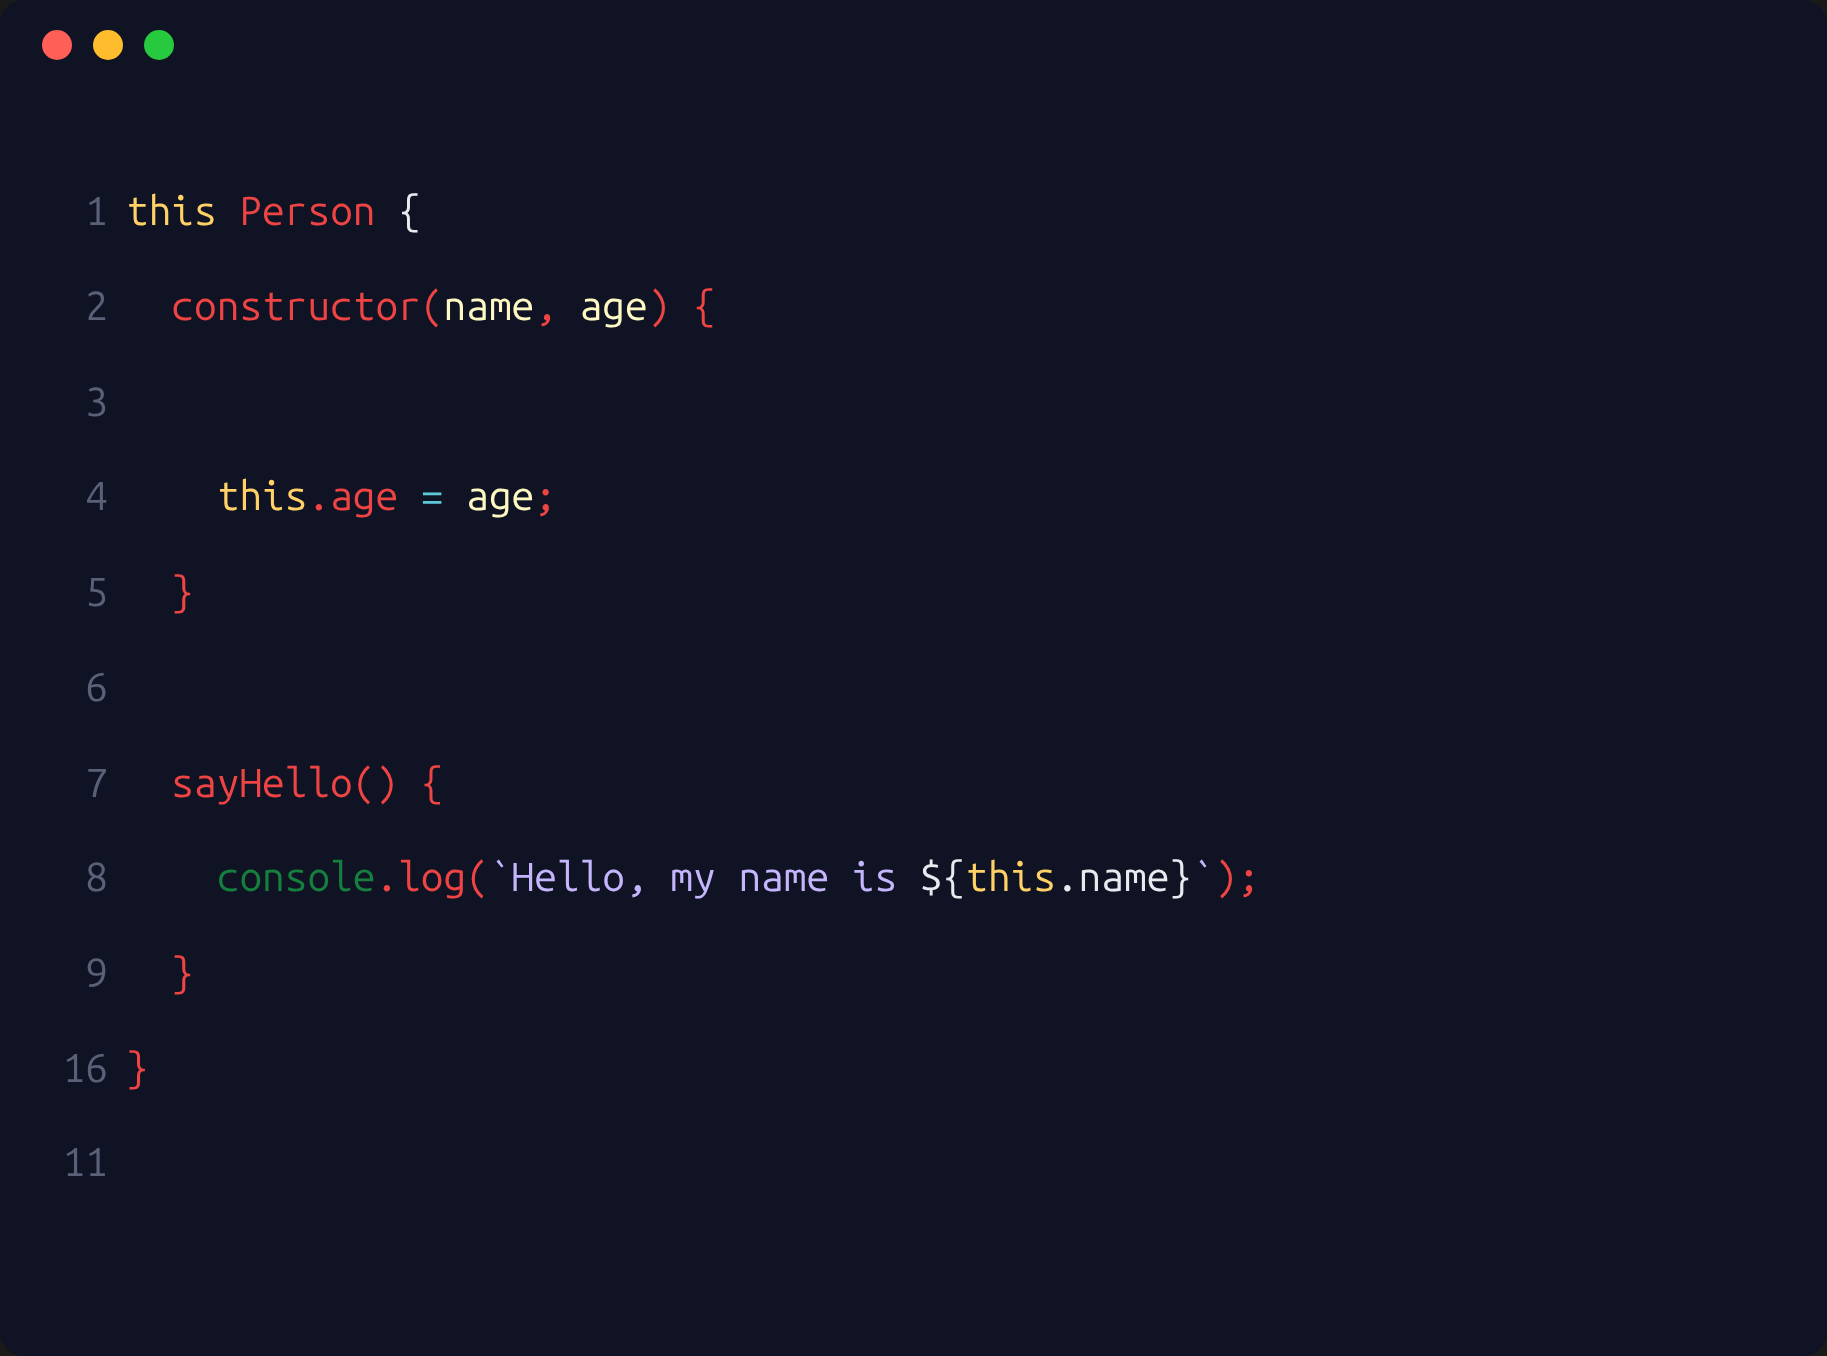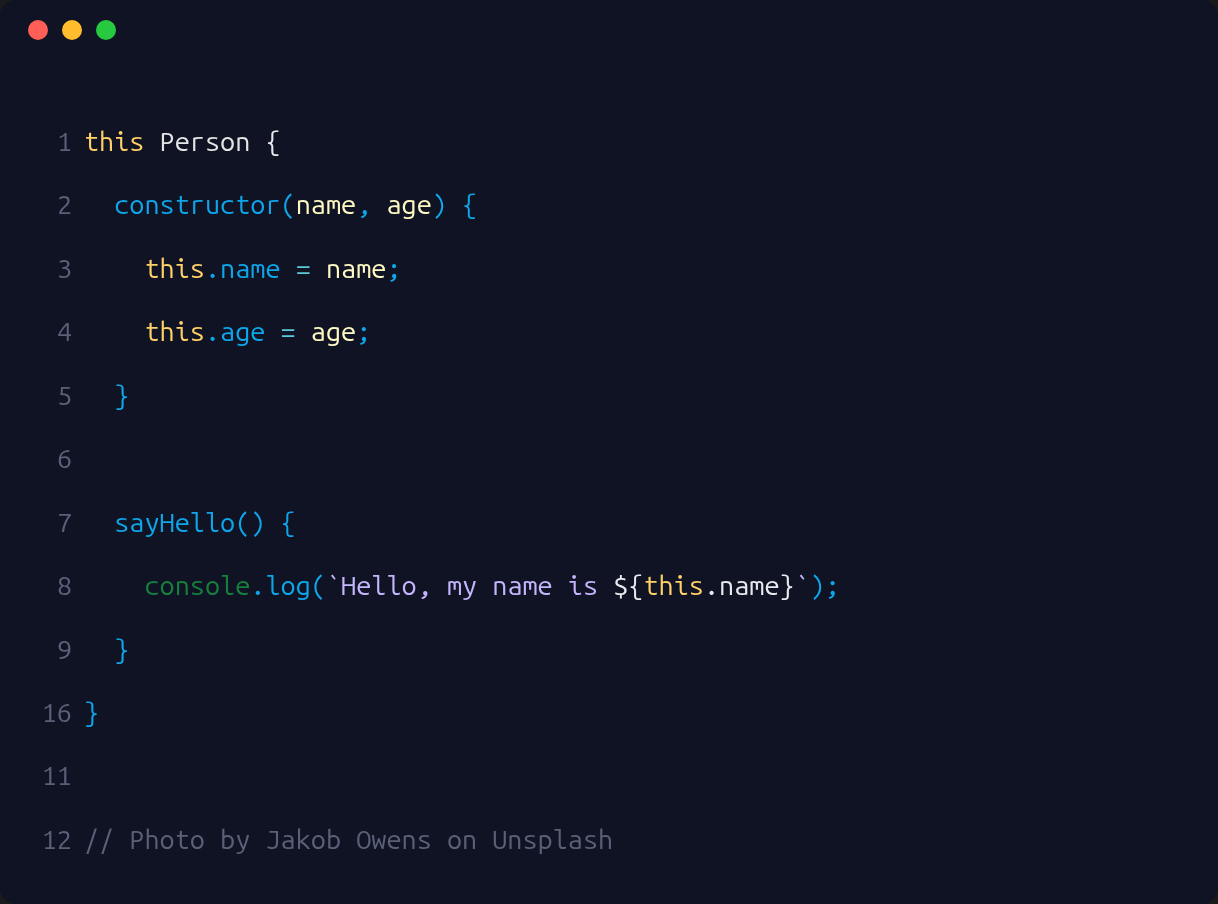--- a/index.html
+++ b/index.html
@@ -54,22 +54,22 @@
     text-align: right;
     margin-right: 12px;
     font-variant-numeric: tabular-nums;
     user-select: none;
   }
   .code {
     color: #e8eaf0;
   }
 
   .tok-keyword { color: #ffd166; }
-  .tok-class { color: #e5e5e5; }
-  .tok-white { color: #0ea5e9; }
+  .tok-class { color: #ef4444; }
+  .tok-white { color: #ef4444; }
   .tok-param { color: #fef9c3; }
   .tok-this { color: #ffd166; }
   .tok-console { color: #15803d; }
   .tok-tmpl { color: #c4b5fd; }
   .tok-interp { color: #e8eaf0; }
   .tok-comment { color: #5a6078; }
   .tok-punc { color: #e8eaf0; }
   .tok-op { color: #5cc8d8; }
 </style>
 </head>
@@ -77,24 +77,23 @@
 
 <div class="window">
   <div class="titlebar">
     <div class="traffic-light tl-red"></div>
     <div class="traffic-light tl-yellow"></div>
     <div class="traffic-light tl-green"></div>
   </div>
   <div class="editor" id="editor">
       <div class="line"><span class="lineno">1</span><span class="code"><span class="tok-keyword">this</span><span class="tok-white"> </span><span class="tok-class">Person</span><span class="tok-white"> </span><span class="tok-punc">{</span></span></div>
       <div class="line"><span class="lineno">2</span><span class="code"><span class="tok-white">  constructor(</span><span class="tok-param">name</span><span class="tok-white">, </span><span class="tok-param">age</span><span class="tok-white">) {</span></span></div>
-      <div class="line"><span class="lineno">3</span><span class="code"><span class="tok-white">    </span><span class="tok-this">this</span><span class="tok-white">.name </span><span class="tok-op">=</span><span class="tok-white"> </span><span class="tok-param">name</span><span class="tok-white">;</span></span></div>
+      <div class="line"><span class="lineno">3</span></div>
       <div class="line"><span class="lineno">4</span><span class="code"><span class="tok-white">    </span><span class="tok-this">this</span><span class="tok-white">.age </span><span class="tok-op">=</span><span class="tok-white"> </span><span class="tok-param">age</span><span class="tok-white">;</span></span></div>
       <div class="line"><span class="lineno">5</span><span class="code"><span class="tok-white">  }</span></span></div>
       <div class="line"><span class="lineno">6</span><span class="code"></span></div>
       <div class="line"><span class="lineno">7</span><span class="code"><span class="tok-white">  sayHello() {</span></span></div>
       <div class="line"><span class="lineno">8</span><span class="code"><span class="tok-white">    </span><span class="tok-console">console</span><span class="tok-white">.log(</span><span class="tok-tmpl">`Hello, my name is </span><span class="tok-interp">${</span><span class="tok-this">this</span><span class="tok-interp">.name}</span><span class="tok-tmpl">`</span><span class="tok-white">);</span></span></div>
       <div class="line"><span class="lineno">9</span><span class="code"><span class="tok-white">  }</span></span></div>
       <div class="line"><span class="lineno">16</span><span class="code"><span class="tok-white">}</span></span></div>
       <div class="line"><span class="lineno">11</span><span class="code"></span></div>
-      <div class="line"><span class="lineno">12</span><span class="code"><span class="tok-comment">// Photo by Jakob Owens on Unsplash</span></span></div>
     </div>
 </div>
 
 </body></html>

